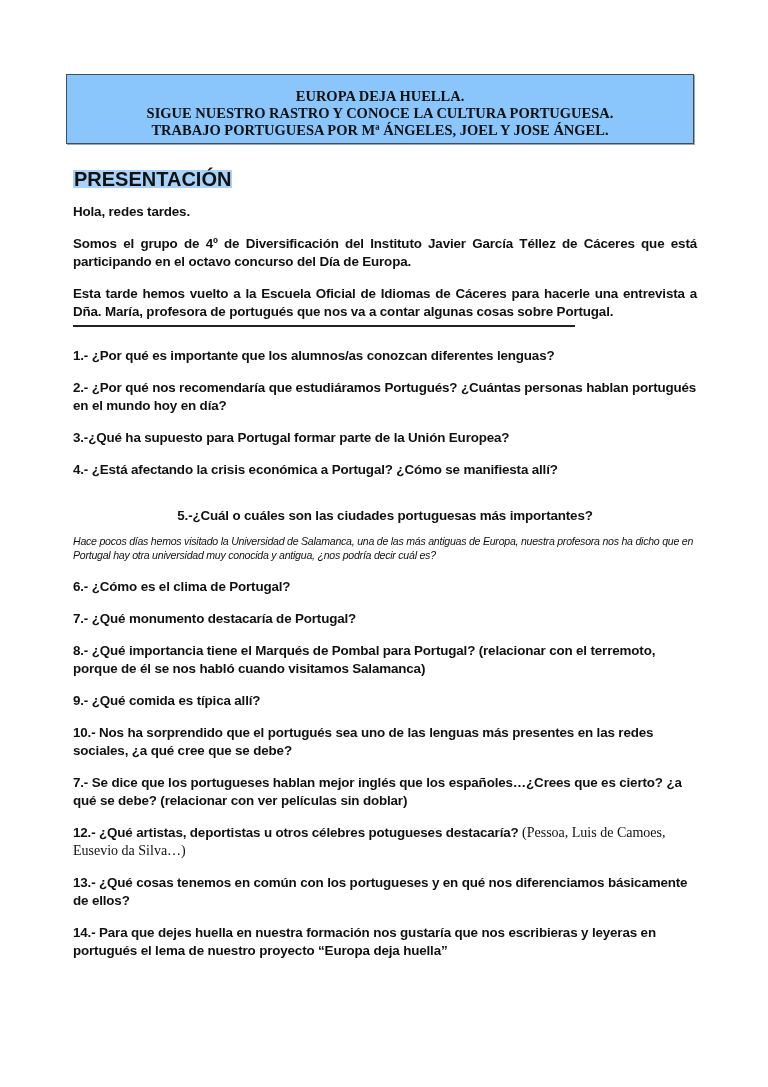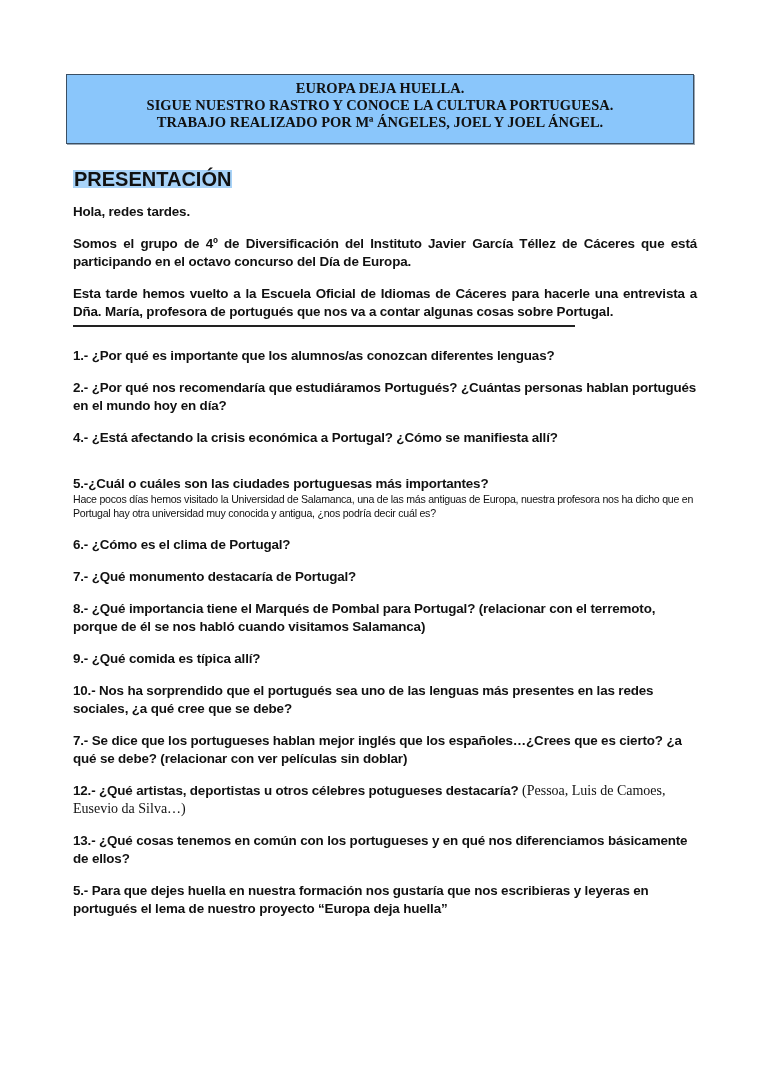--- a/index.html
+++ b/index.html
@@ -23,21 +23,21 @@
       height: 70px;
       background: #8ac6fb;
       border: 1.5px solid #3b4f63;
       box-shadow: 1px 1px 0 #9aa7b3;
       box-sizing: border-box;
       text-align: center;
       font-family: "Liberation Serif", serif;
       font-weight: bold;
       font-size: 14.5px;
       line-height: 17px;
-      padding-top: 5px;
+      padding-top: 13px;
       color: #111;
     }
     .title-box div { white-space: nowrap; }
 
     .content {
       position: absolute;
       left: 73px;
       top: 170px;
       width: 624px;
       font-size: 13.4px;
@@ -60,63 +60,65 @@
       height: 2px;
       width: 502px;
       background: #222;
       margin: 4px 0 20px 0;
     }
     .small {
       font-weight: normal;
       font-size: 10.6px;
       line-height: 13.5px;
       letter-spacing: -0.25px;
+      font-style: italic;
     }
     .serif-normal {
       font-family: "Liberation Serif", serif;
       font-weight: normal;
       font-size: 14px;
       letter-spacing: 0;
     }
     .motto {
     }
   </style>
 </head>
 <body>
 
 <div class="title-box">
   <div>EUROPA DEJA HUELLA.</div>
   <div>SIGUE NUESTRO RASTRO Y CONOCE LA CULTURA PORTUGUESA.</div>
-  <div>TRABAJO REALIZADO POR Mª ÁNGELES,  JOEL Y JOEL ÁNGEL.</div>
+  <div>TRABAJO PORTUGUESA POR Mª ÁNGELES,  JOEL Y JOSE ÁNGEL.</div>
 </div>
 
 <div class="content">
   <p style="margin-bottom:12px;">
     <span class="heading">PRESENTACIÓN</span>
   </p>
 
   <p>Hola, redes tardes.</p>
 
   <p class="justify">Somos el grupo de 4º de Diversificación del Instituto Javier García Téllez de Cáceres que está participando en el octavo concurso del Día de Europa.</p>
 
   <p class="justify" style="margin-bottom:0;">Esta tarde  hemos vuelto a la Escuela Oficial de Idiomas de Cáceres para hacerle una entrevista a Dña. María,  profesora de portugués que nos va a contar algunas cosas sobre Portugal.</p>
 
   <div class="divider"></div>
 
   <p>1.- ¿Por qué es importante que los alumnos/as conozcan diferentes lenguas?</p>
   <p>2.- ¿Por qué nos recomendaría que estudiáramos Portugués? ¿Cuántas personas hablan portugués en el mundo hoy en día?</p>
+  <p>3.-¿Qué ha supuesto para Portugal formar parte de la Unión Europea?</p>
   <p style="margin-bottom:28px;">4.- ¿Está afectando la crisis económica a Portugal? ¿Cómo se manifiesta allí?</p>
-  <p style="margin-bottom:0;">5.-¿Cuál  o cuáles son  las ciudades portuguesas  más importantes?</p>
+  <p style="margin-bottom:10px;text-align:center;">5.-¿Cuál  o cuáles son  las ciudades portuguesas  más importantes?</p>
   <p class="small" style="margin-bottom:16px;">Hace pocos días hemos visitado la Universidad de Salamanca, una de las más antiguas de Europa, nuestra profesora nos ha dicho que en Portugal hay otra universidad muy conocida y antigua, ¿nos podría decir cuál es?</p>
   <p>6.- ¿Cómo es el clima de Portugal?</p>
   <p>7.- ¿Qué monumento destacaría de Portugal?</p>
   <p>8.- ¿Qué importancia tiene el Marqués de Pombal para Portugal? (relacionar con el terremoto, porque de él se nos habló cuando visitamos Salamanca)</p>
   <p>9.- ¿Qué comida es típica allí?</p>
   <p>10.- Nos ha sorprendido que el portugués sea uno de las lenguas más presentes en las redes sociales,  ¿a qué cree que se debe?</p>
   <p>7.- Se dice que los portugueses hablan mejor inglés que los españoles…¿Crees que es cierto? ¿a qué se debe? (relacionar con ver películas sin doblar)</p>
   <p>
     <span>12.-  ¿Qué artistas, deportistas u otros célebres potugueses destacaría?</span><span class="serif-normal"> (Pessoa, Luis de Camoes, Eusevio da Silva…)</span>
   </p>
   <p>13.- ¿Qué cosas tenemos en común con los portugueses y en qué nos diferenciamos básicamente de ellos?</p>
   <p>
-    <span>5.- Para que dejes huella en nuestra formación nos gustaría que nos escribieras y leyeras en portugués el lema de nuestro proyecto  </span><span class="motto">“Europa deja huella”</span>
+    <span>14.- Para que dejes huella en nuestra formación nos gustaría que nos escribieras y leyeras en portugués el lema de nuestro proyecto  </span><span class="motto">“Europa deja huella”</span>
   </p>
 </div>
 
 </body></html>

